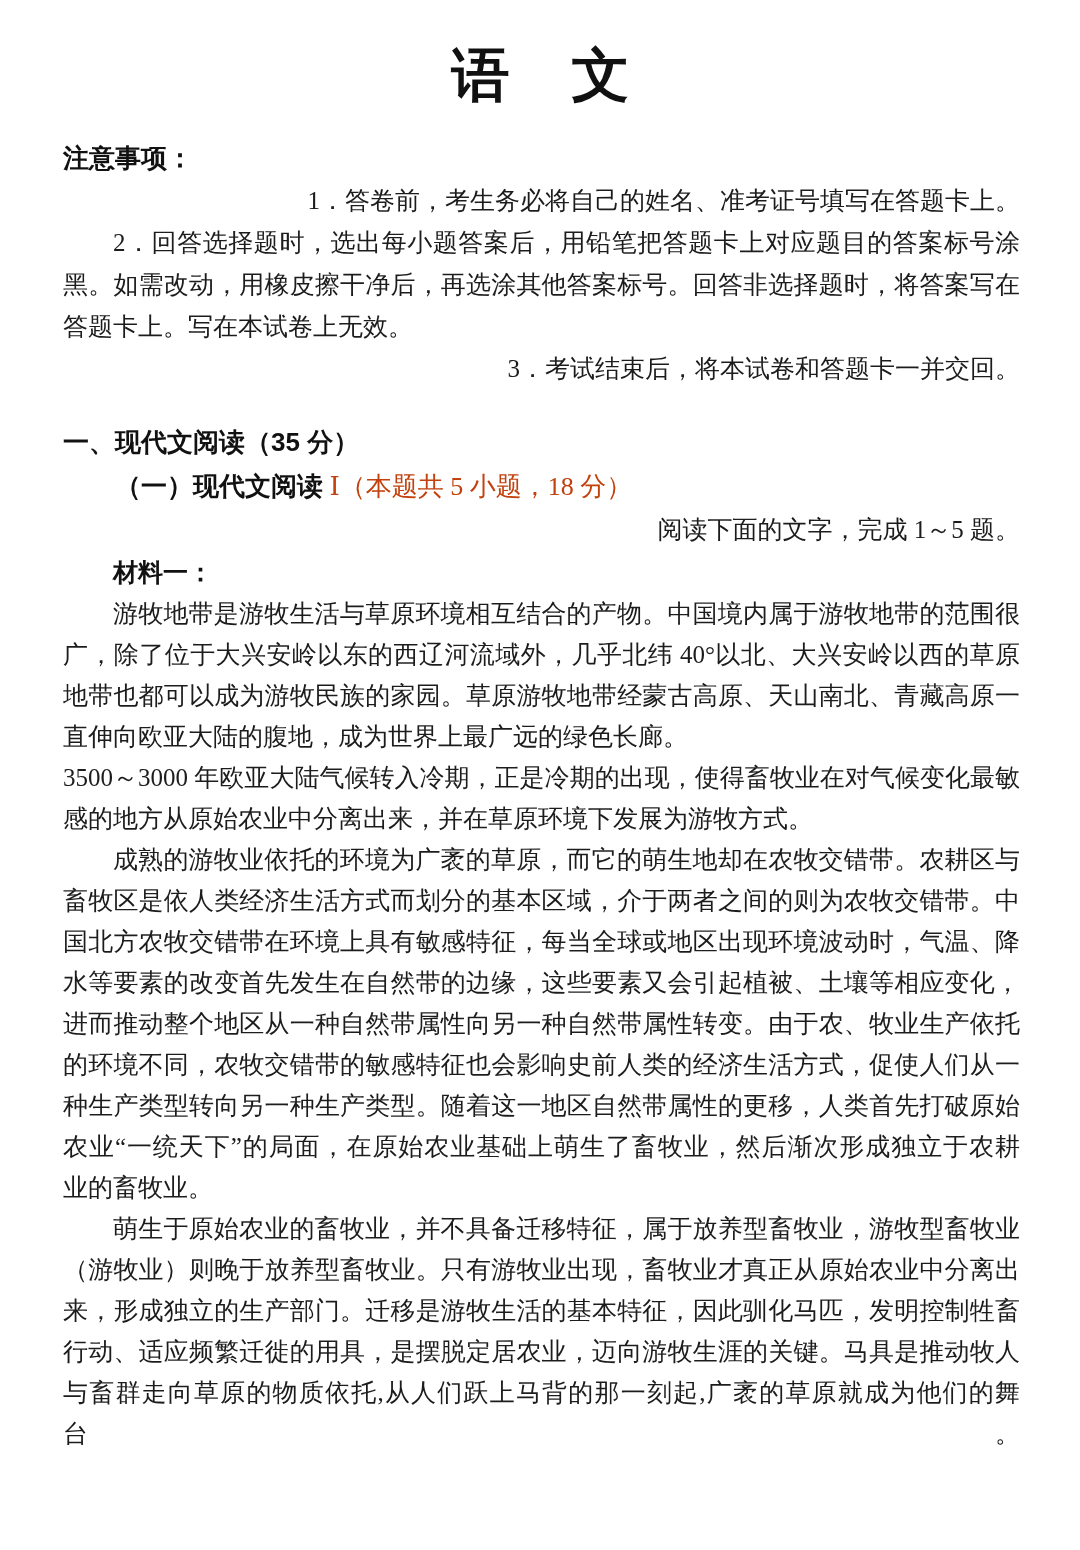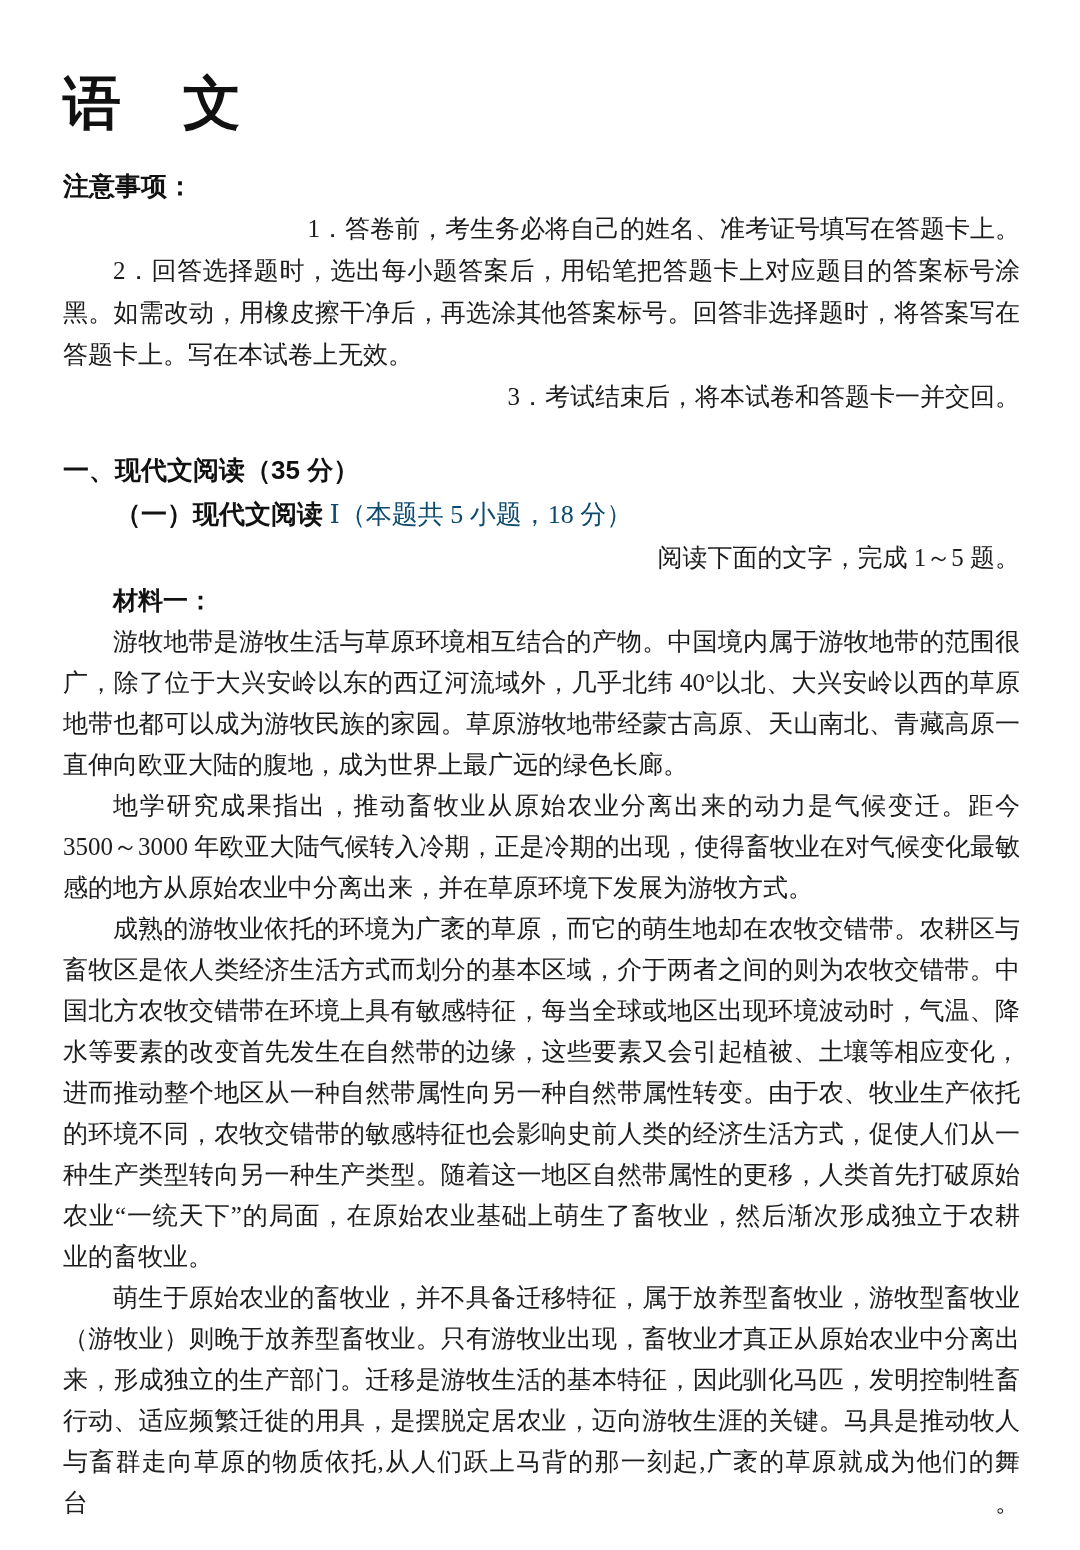--- a/index.html
+++ b/index.html
@@ -8,21 +8,22 @@
     background: #ffffff;
     color: #1c1c1c;
     font-family: "Liberation Serif", "DejaVu Serif", serif;
     position: relative;
     overflow: hidden;
   }
   .page { position: relative; width: 1080px; height: 1550px; }
   .content { padding: 0 60px 0 63px; }
 
   .doc-title {
-    margin: 68px 0 26px 0;
+    margin: 40px 0 26px 0;
+    text-align: center;
     font-family: "Liberation Sans", "DejaVu Sans", sans-serif;
     font-weight: 700;
     font-size: 58px;
     line-height: 70px;
     letter-spacing: 2px;
     color: #111;
   }
 
   .hei {
     font-family: "Liberation Sans", "DejaVu Sans", sans-serif;
@@ -38,21 +39,21 @@
   .mat-line { line-height: 41px; }
 
   .just { text-align: justify; text-align-last: justify; }
   .indent { text-indent: 2em; text-align: right; }
 
   .notice-heading { font-size: 26px; line-height: 44px; margin-top: 4px; }
   .section-heading { font-size: 26px; line-height: 44px; margin-top: 30px; }
   .sub-heading { font-size: 26px; line-height: 44px; text-indent: 2em; }
   .sub-heading .rest {
     font-family: "Liberation Serif", "DejaVu Serif", serif;
-    font-weight: 400; color: #0c4a6e;
+    font-weight: 400; color: #c2410c;
   }
   .material-label { font-size: 25px; line-height: 42px; text-indent: 2em; }
 
   
   .kai { font-family: "Liberation Serif", "DejaVu Serif", serif; }
 </style>
 </head>
 <body>
 
 <div class="page">
@@ -75,21 +76,20 @@
       <div class="line indent">阅读下面的文字，完成 1～5 题。</div>
       <div class="material-label hei">材料一：</div>
     </div>
 
     <div class="kai">
       <div class="line mat-line indent just">游牧地带是游牧生活与草原环境相互结合的产物。中国境内属于游牧地带的范围很</div>
       <div class="line mat-line just">广，除了位于大兴安岭以东的西辽河流域外，几乎北纬 40°以北、大兴安岭以西的草原</div>
       <div class="line mat-line just">地带也都可以成为游牧民族的家园。草原游牧地带经蒙古高原、天山南北、青藏高原一</div>
       <div class="line mat-line">直伸向欧亚大陆的腹地，成为世界上最广远的绿色长廊。</div>
 
-      <div class="line mat-line indent just">地学研究成果指出，推动畜牧业从原始农业分离出来的动力是气候变迁。距今</div>
       <div class="line mat-line just">3500～3000 年欧亚大陆气候转入冷期，正是冷期的出现，使得畜牧业在对气候变化最敏</div>
       <div class="line mat-line">感的地方从原始农业中分离出来，并在草原环境下发展为游牧方式。</div>
 
       <div class="line mat-line indent just">成熟的游牧业依托的环境为广袤的草原，而它的萌生地却在农牧交错带。农耕区与</div>
       <div class="line mat-line just">畜牧区是依人类经济生活方式而划分的基本区域，介于两者之间的则为农牧交错带。中</div>
       <div class="line mat-line just">国北方农牧交错带在环境上具有敏感特征，每当全球或地区出现环境波动时，气温、降</div>
       <div class="line mat-line just">水等要素的改变首先发生在自然带的边缘，这些要素又会引起植被、土壤等相应变化，</div>
       <div class="line mat-line just">进而推动整个地区从一种自然带属性向另一种自然带属性转变。由于农、牧业生产依托</div>
       <div class="line mat-line just">的环境不同，农牧交错带的敏感特征也会影响史前人类的经济生活方式，促使人们从一</div>
       <div class="line mat-line just">种生产类型转向另一种生产类型。随着这一地区自然带属性的更移，人类首先打破原始</div>

